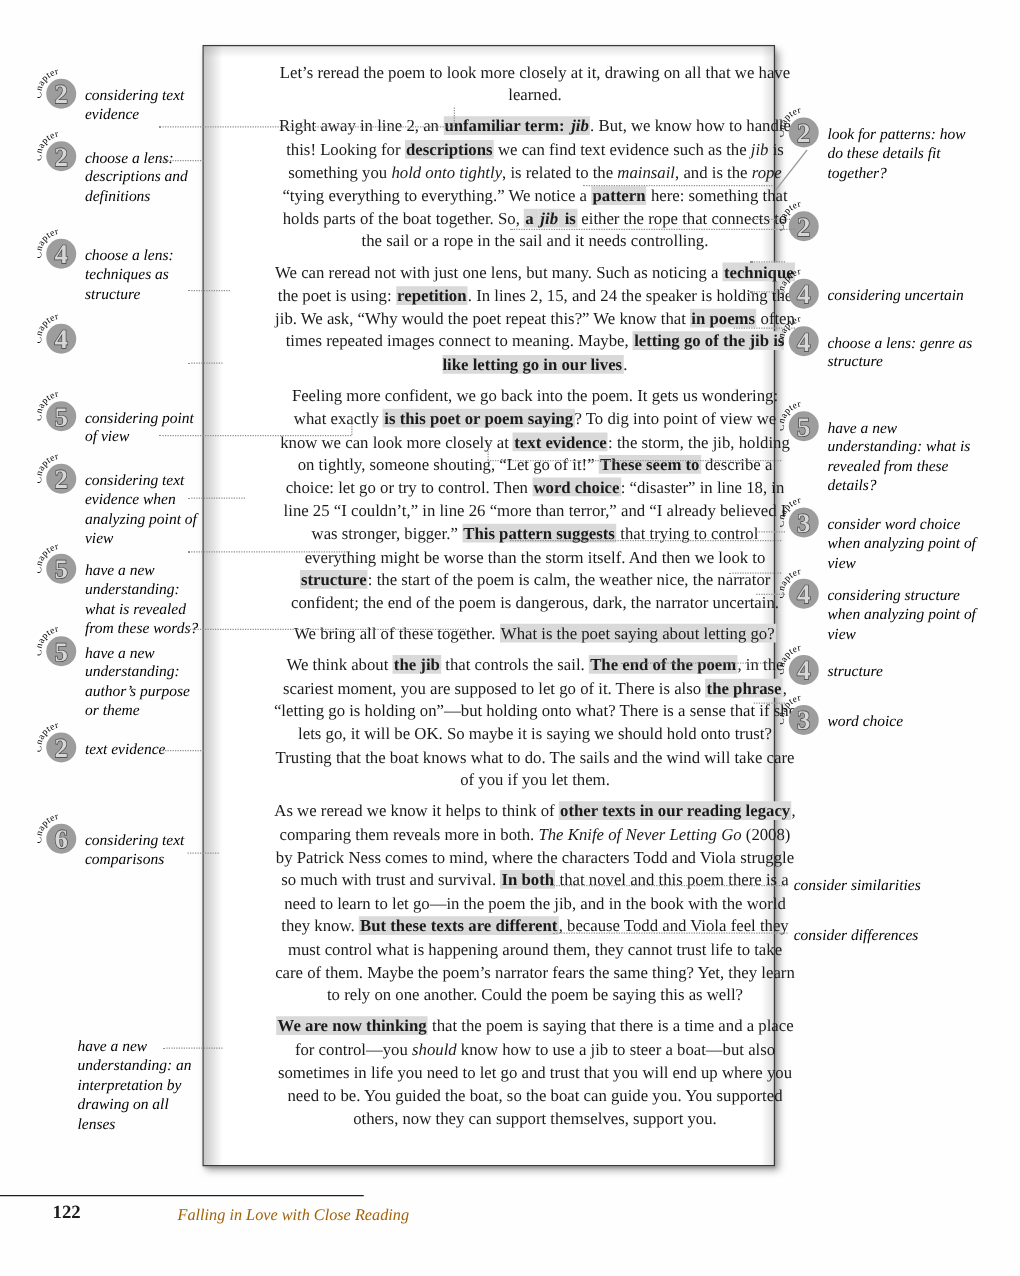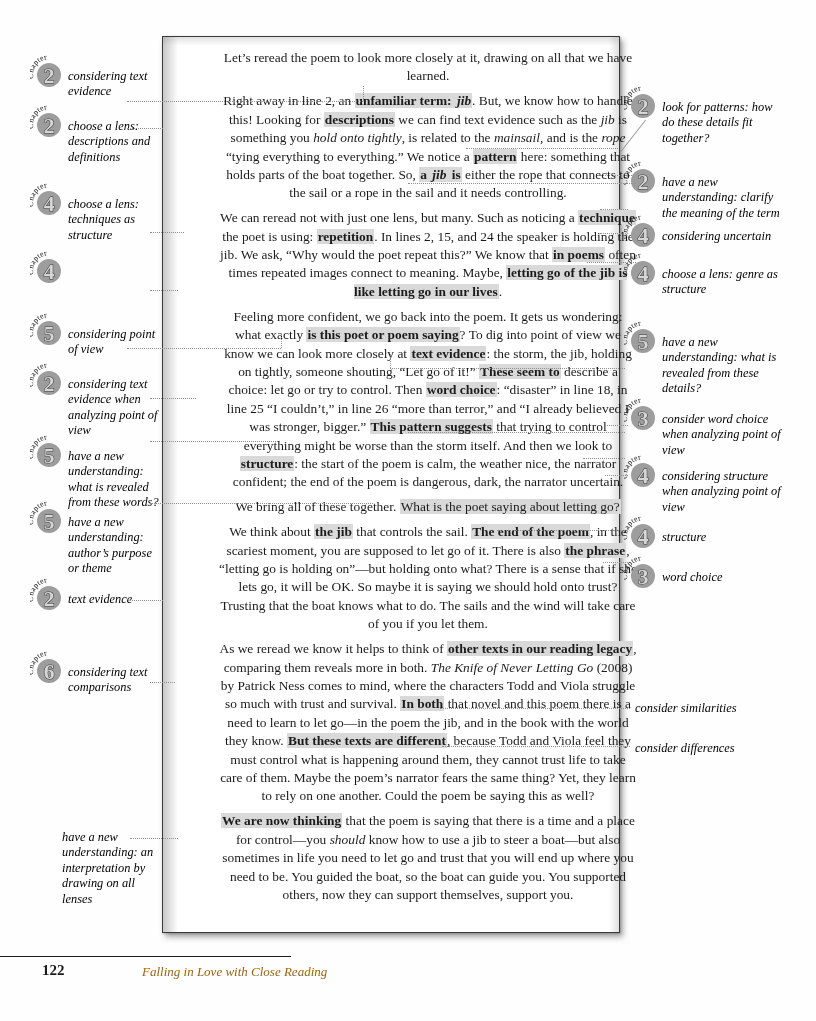--- a/index.html
+++ b/index.html
@@ -189,21 +189,20 @@
     </div>
     <div class="note right" style="top: 170px;">
       <div class="note-badge"><svg width="38" height="36" viewBox="0 0 38 36">
           <defs>
             <path id="arcright1" d="M 4 26.5 A 16 16 0 0 1 33.5 14.2" fill="none"></path>
           </defs>
           <circle cx="19" cy="21" r="12" fill="#9d9d9d"></circle>
           <text font-family="Liberation Serif, serif" font-size="7.6" fill="#000" letter-spacing="0.4"><textPath href="#arcright1" startOffset="2">Chapter</textPath></text>
           <text x="19" y="28.5" text-anchor="middle" font-family="Liberation Serif, serif" font-size="21.5" font-weight="bold" fill="#d6d6d6" stroke="#3c3c3c" stroke-width="1" style="paint-order:stroke fill">2</text>
         </svg></div>
-      <div class="note-label">have a new understanding: clarify the meaning of the term</div>
     </div>
     <div class="note right" style="top: 224px;">
       <div class="note-badge"><svg width="38" height="36" viewBox="0 0 38 36">
           <defs>
             <path id="arcright2" d="M 4 26.5 A 16 16 0 0 1 33.5 14.2" fill="none"></path>
           </defs>
           <circle cx="19" cy="21" r="12" fill="#9d9d9d"></circle>
           <text font-family="Liberation Serif, serif" font-size="7.6" fill="#000" letter-spacing="0.4"><textPath href="#arcright2" startOffset="2">Chapter</textPath></text>
           <text x="19" y="28.5" text-anchor="middle" font-family="Liberation Serif, serif" font-size="21.5" font-weight="bold" fill="#d6d6d6" stroke="#3c3c3c" stroke-width="1" style="paint-order:stroke fill">4</text>
         </svg></div>

